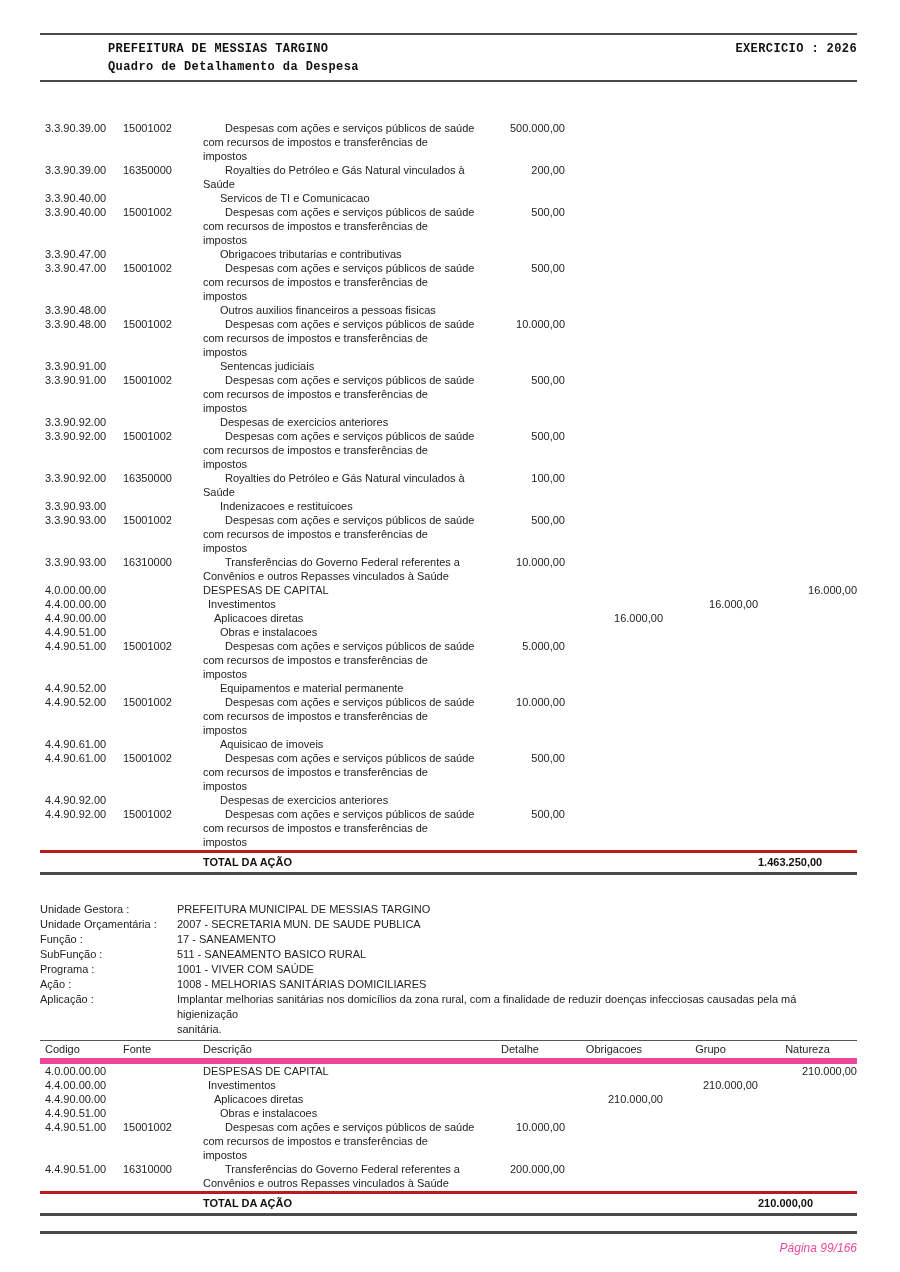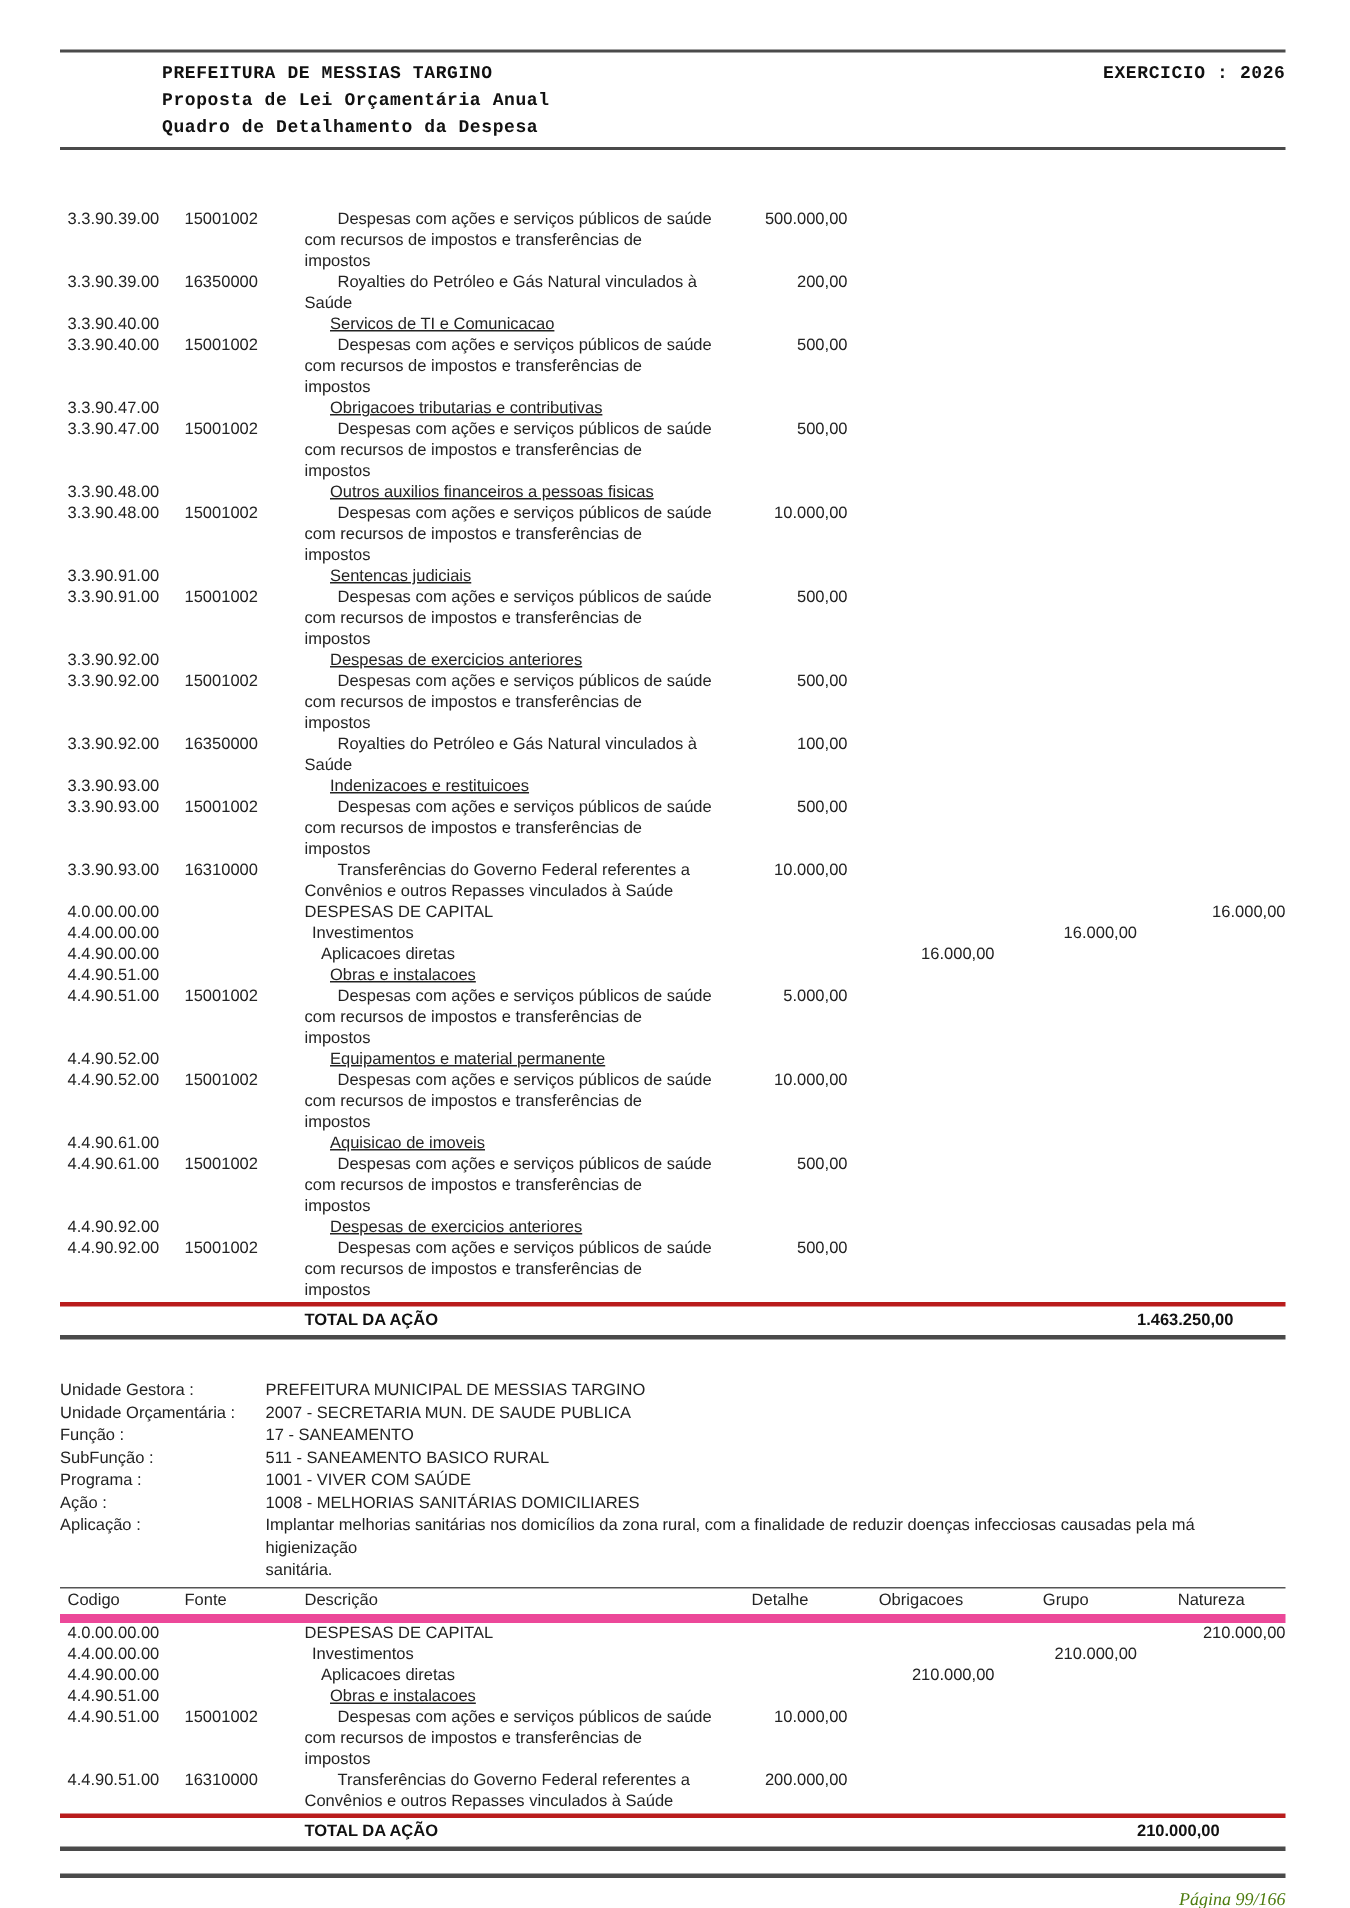--- a/index.html
+++ b/index.html
@@ -30,21 +30,21 @@
     grid-template-columns:83px 80px 272px 90px 98px 95px minmax(0,1fr);
     font-size:11px;line-height:14px;color:#232323;
   }
   .trow .codigo{padding-left:5px;white-space:nowrap;}
   .trow .fonte{white-space:nowrap;}
   .trow .descricao{white-space:pre-line;}
   .trow .num{text-align:right;white-space:nowrap;}
   .descricao.i0{padding-left:0;}
   .descricao.i1{padding-left:5px;}
   .descricao.i2{padding-left:11px;}
-  .descricao.i3{padding-left:17px;text-decoration:underline;}
+  .descricao.i3{padding-left:17px;}
   .descricao.idet{text-indent:22px;}
 
   
   .total-row{
     display:grid;
     grid-template-columns:83px 80px 272px 90px 98px 95px minmax(0,1fr);
     font-size:11px;line-height:14px;font-weight:bold;color:#111;
     border-top:3px solid #b91c1c;border-bottom:3px solid #4a4a4a;
     padding:2px 0 3px 0;margin-top:1px;
   }
@@ -65,36 +65,35 @@
     border-top:1px solid #555;border-bottom:6px solid #ec4899;
     padding:1px 0 2px 0;margin-top:3px;
   }
   .thead .codigo{padding-left:5px;}
   .thead .num{text-align:center;}
 
   .pre-bottom-gap{height:15px;}
   .footer-line{border-top:3px solid #4a4a4a;height:0;}
   .pagenum{
     margin-top:7px;text-align:right;
-    font-family:Liberation Serif, serif;
-    font-style:italic;font-size:12px;color:#4d7c0f;
+    font-family:Liberation Sans, sans-serif;
+    font-style:italic;font-size:12px;color:#ec4899;
   }
 </style>
 </head>
 <body>
 
 <div class="page">
 
   <div class="top-gap"></div>
   <div class="rule"></div>
 
   <div class="hdr">
     <div class="hdr-left">
       <div>PREFEITURA DE MESSIAS TARGINO</div>
-      <div>Proposta de Lei Orçamentária Anual</div>
       <div>Quadro de Detalhamento da Despesa</div>
     </div>
     <div class="hdr-right">EXERCICIO : 2026</div>
   </div>
   <div class="rule"></div>
 
   <div class="gap-after-header"></div>
 
   <div id="t1-rows">
   <div class="trow">

